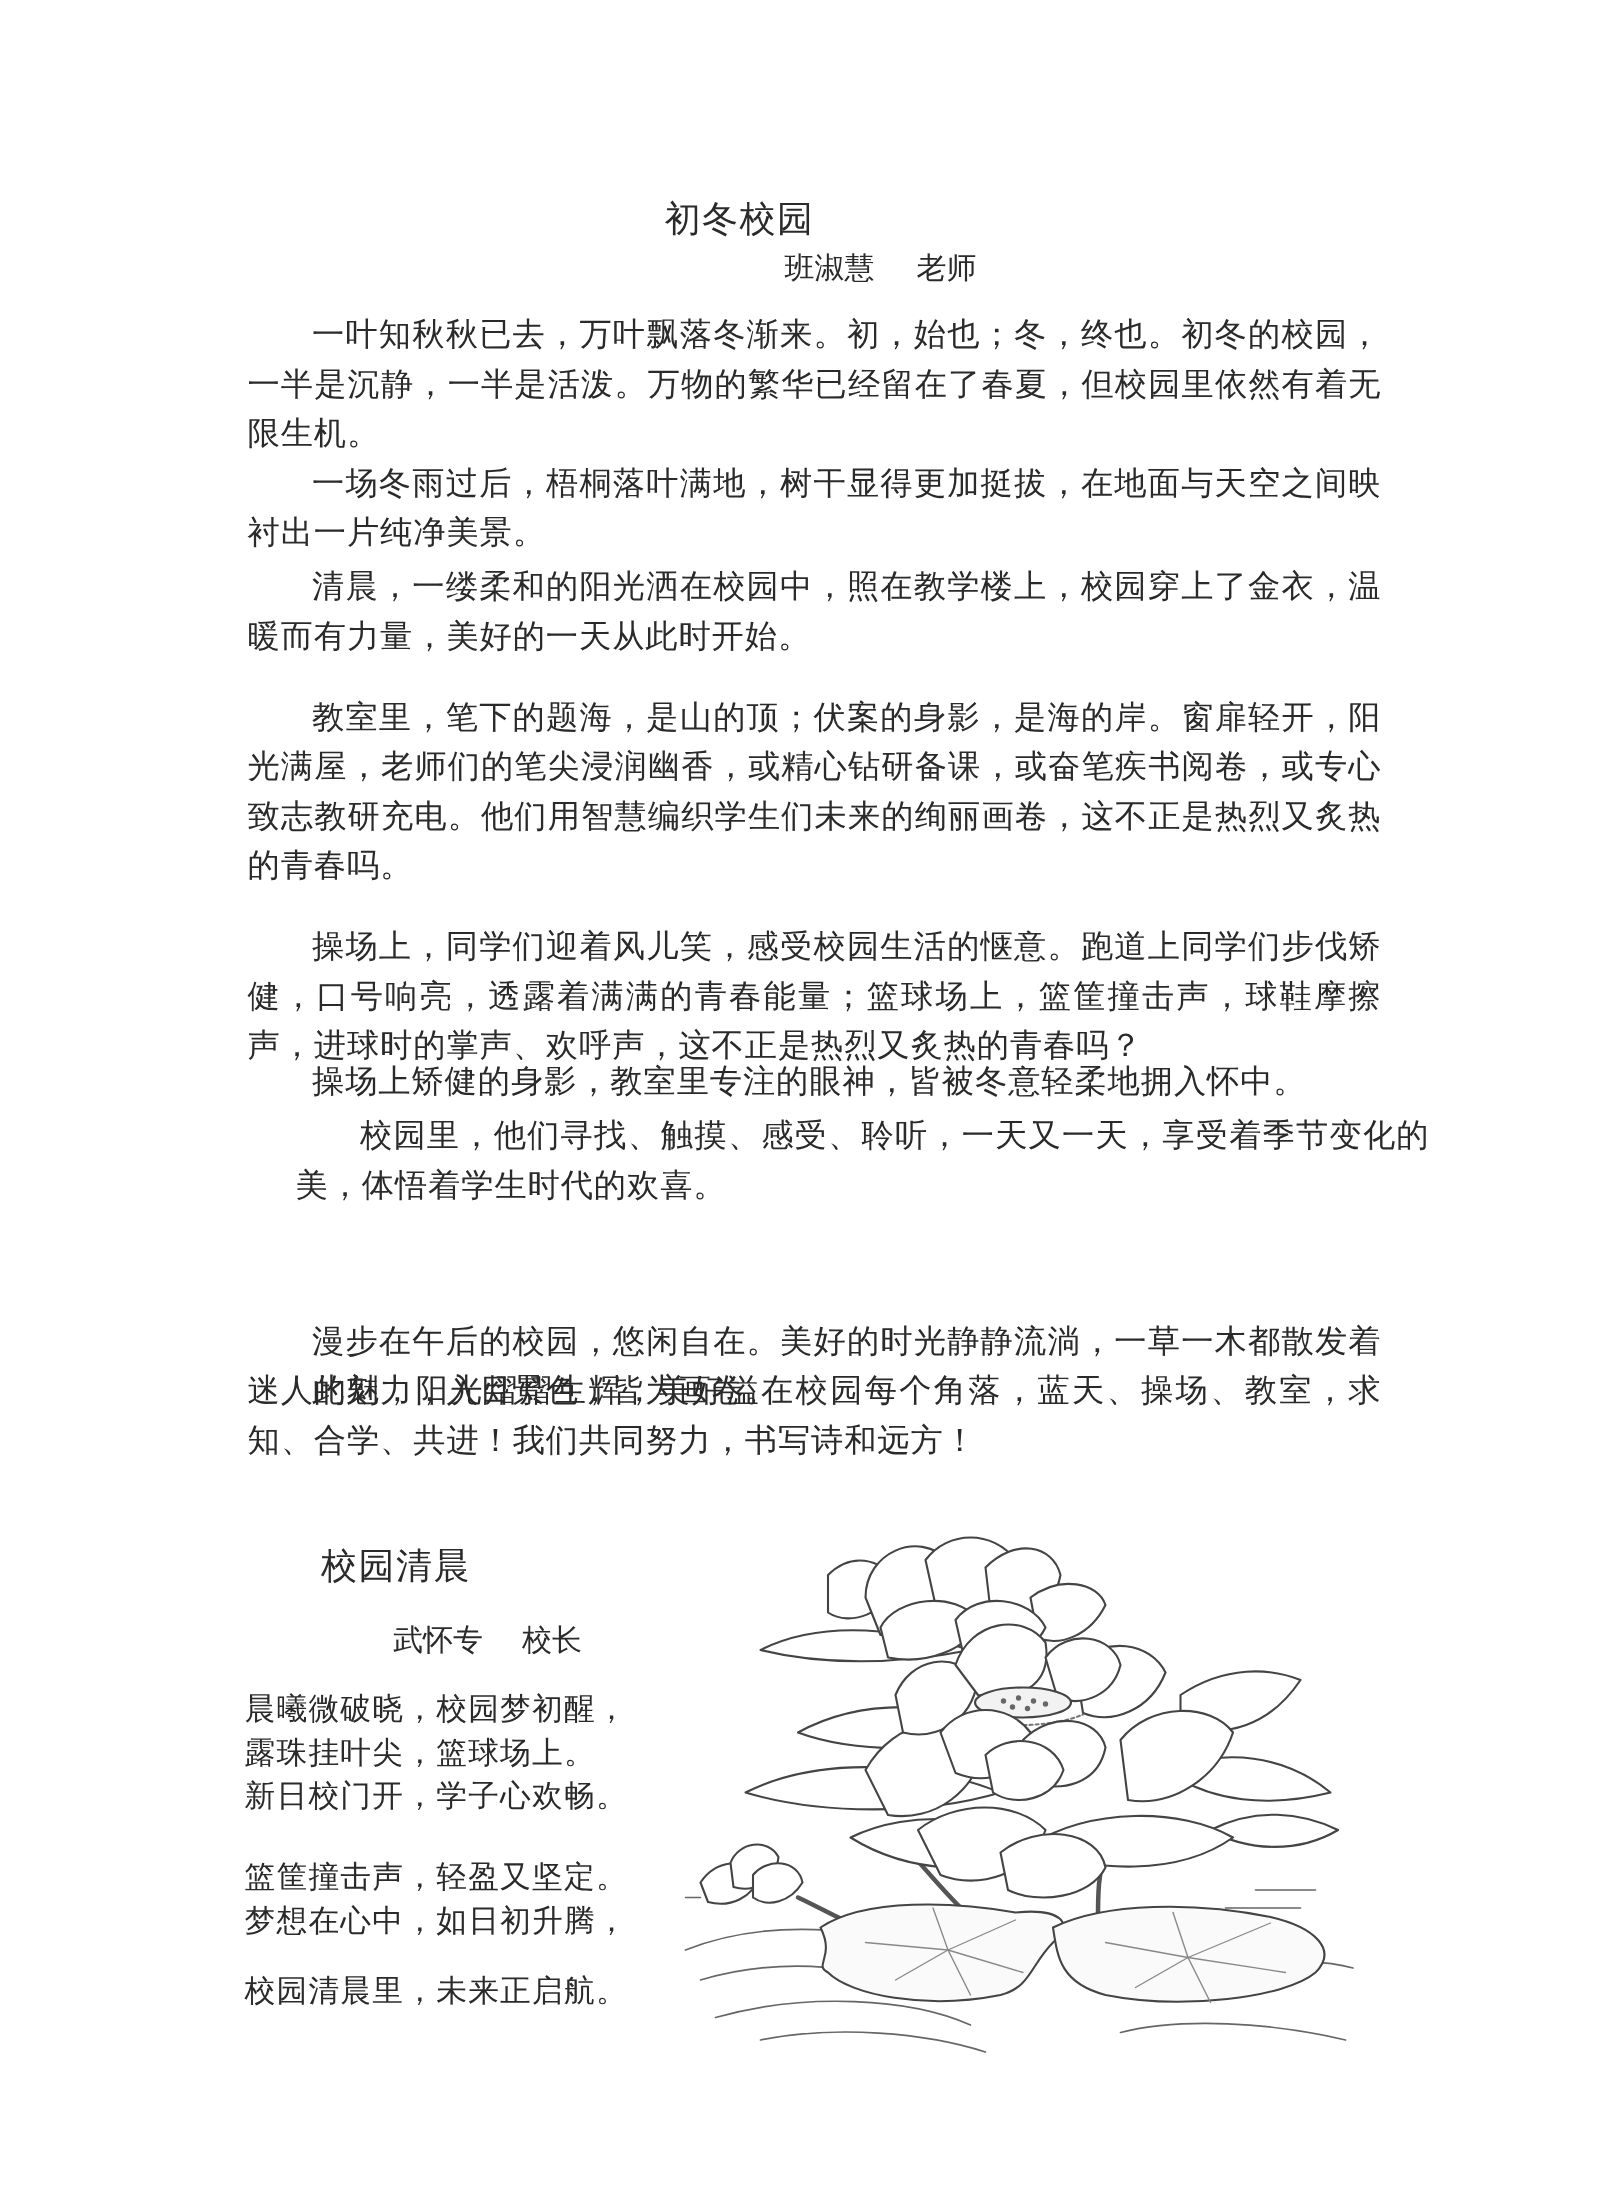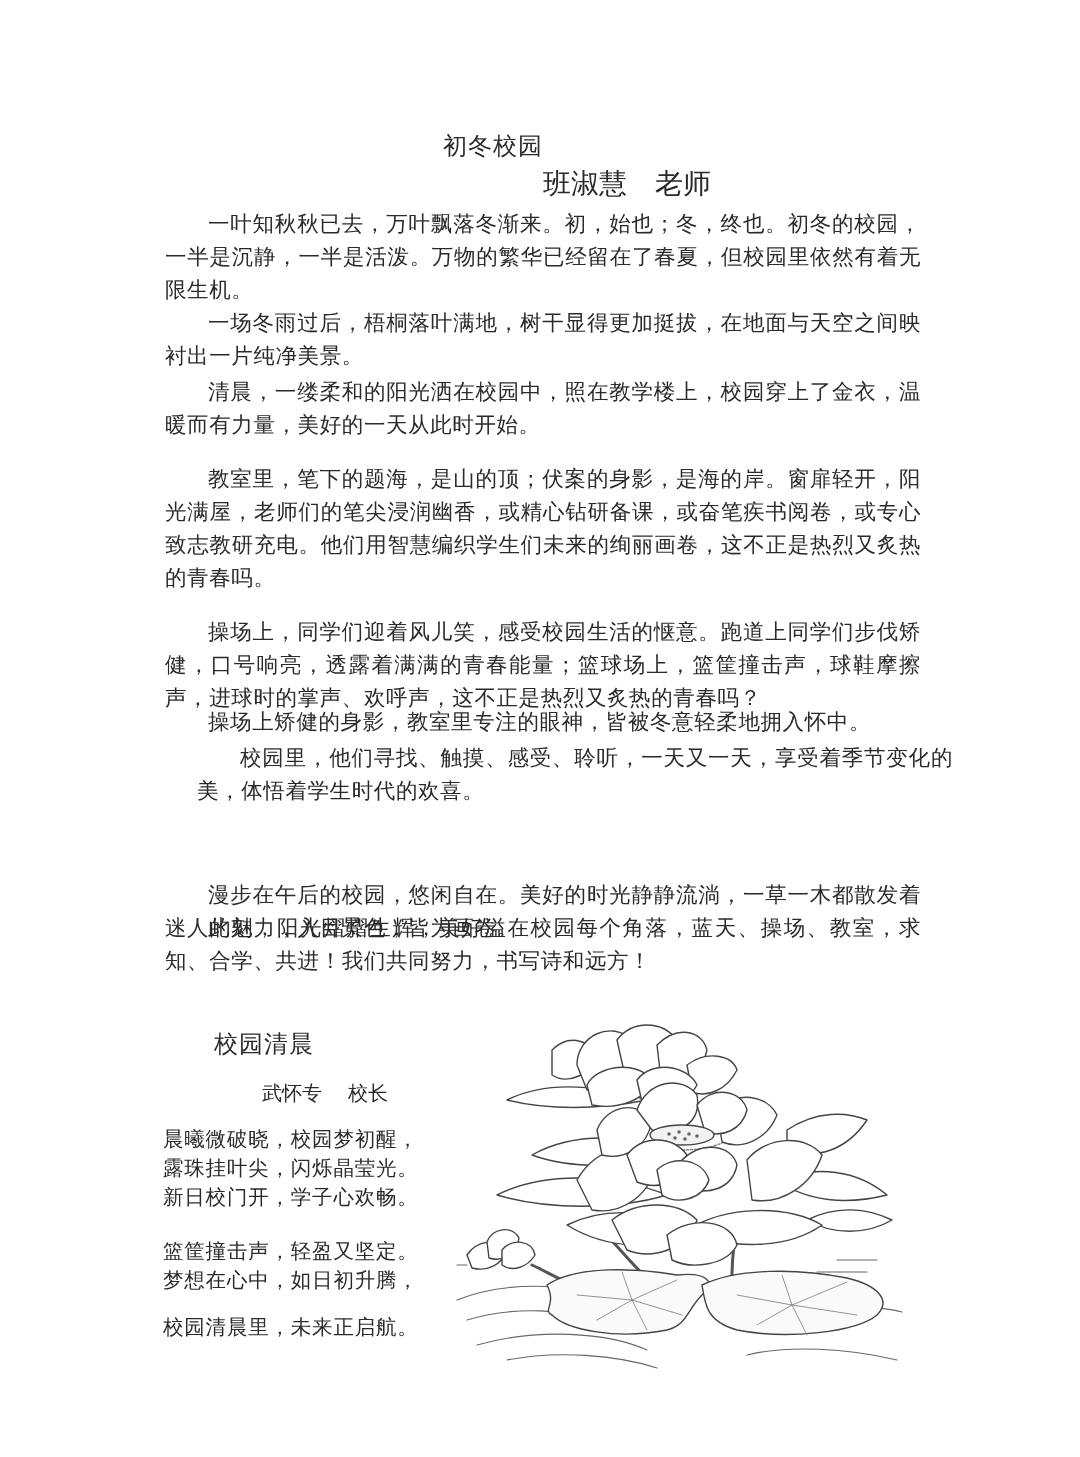--- a/index.html
+++ b/index.html
@@ -1,20 +1,20 @@
 <!DOCTYPE html>
 <html><head>
 <meta charset="utf-8">
 <style>
   html, body { margin: 0; padding: 0; background: #ffffff; }
   body { width: 1080px; height: 1457px; position: relative; overflow: hidden;
          font-family: "DejaVu Serif", "Liberation Serif", serif; color: #2a2a2a; }
   .page { position: absolute; left: 0; top: 0; width: 1080px; height: 1223px; }
   .title { position: absolute; top: 130px; left: 443px; font-size: 24px; letter-spacing: 1px; }
-  .author { position: absolute; top: 165px; left: 523px; font-size: 28px; margin-left: 20px; }
+  .author { position: absolute; top: 165px; left: 523px; font-size: 20px; }
   .author .gap { display: inline-block; width: 28px; }
   .body { position: absolute; left: 165px; width: 756px; font-size: 21.5px; line-height: 33px; letter-spacing: 0.6px; text-align: justify; }
   .para { margin: 0; text-indent: 2em; }
   .p1 { position: absolute; top: 207px; }
   .p2 { position: absolute; top: 306px; }
   .p3 { position: absolute; top: 375px; }
   .p4 { position: absolute; top: 462px; }
   .p5 { position: absolute; top: 591px; margin-top: 24px; }
   .p6 { position: absolute; top: 705px; }
   .p7 { position: absolute; top: 741px; margin-left: 32px; }
@@ -53,21 +53,21 @@
     <p class="para p9">此刻，阳光熠熠生辉，美好溢在校园每个角落，蓝天、操场、教室，求知、合学、共进！我们共同努力，书写诗和远方！</p>
   </div>
 
   <div class="poem-title">校园清晨</div>
   <div class="poem-author">
     <span>武怀专</span><span class="gap"></span><span>校长</span>
   </div>
 
   <div class="poem s1">
     <span class="line">晨曦微破晓，校园梦初醒，</span>
-    <span class="line">露珠挂叶尖，闪烁晶莹光。</span>
+    <span class="line">露珠挂叶尖，篮球场上。</span>
     <span class="line">新日校门开，学子心欢畅。</span>
   </div>
   <div class="poem s2">
     <span class="line">篮筐撞击声，轻盈又坚定。</span>
     <span class="line">梦想在心中，如日初升腾，</span>
   </div>
   <div class="poem s3">
     <span class="line">校园清晨里，未来正启航。</span>
   </div>
 

